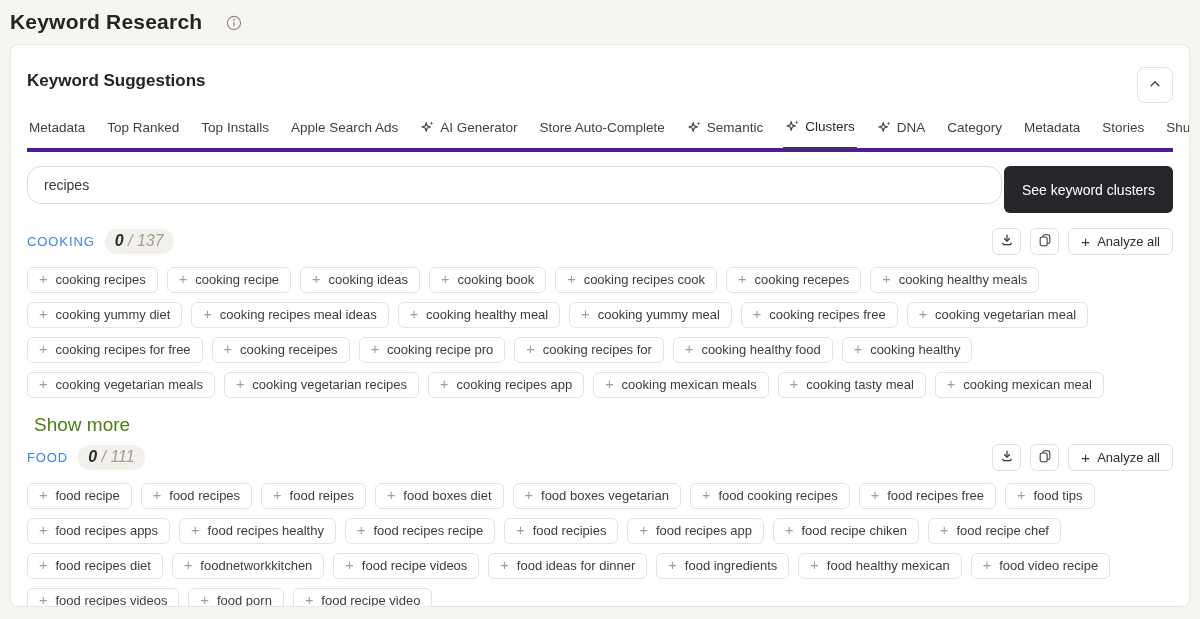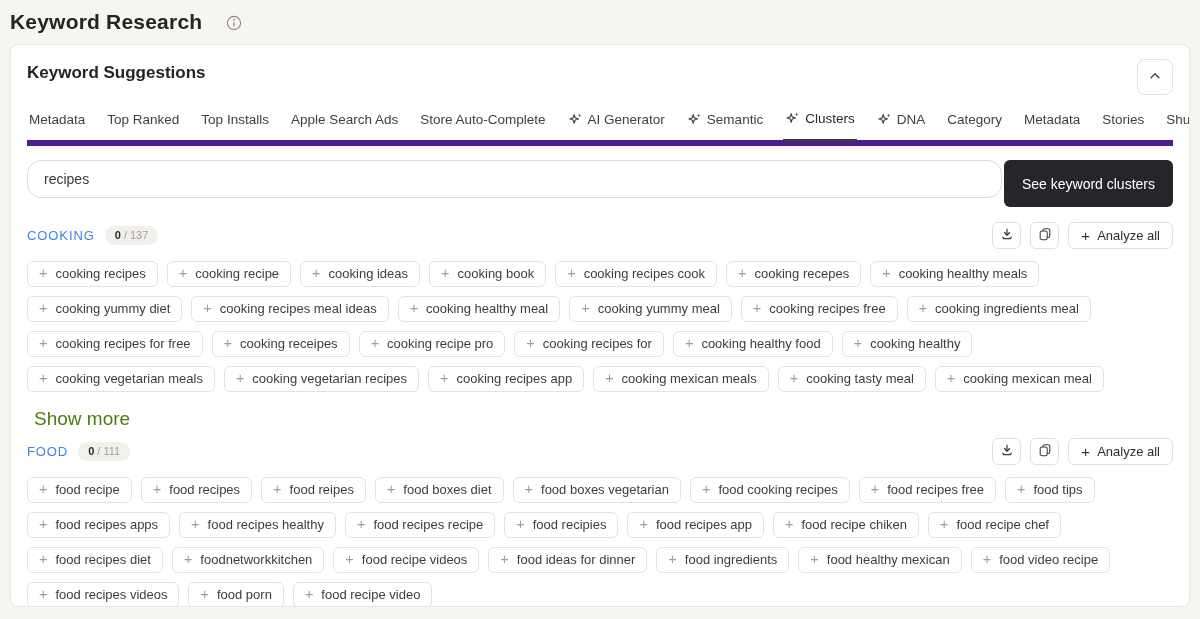--- a/index.html
+++ b/index.html
@@ -11,35 +11,35 @@
     padding: 6px 10px 0;
   }
   .page-header { display: flex; align-items: center; gap: 24px; padding: 4px 0 10px 0; }
   .page-header h1 { font-size: 21px; font-weight: 700; color: #262421; letter-spacing: 0.2px; }
   .info { display: inline-flex; margin-top: 2px; }
 
   .panel {
     background: #fff;
     border: 1px solid #eae7e1;
     border-radius: 8px;
-    padding: 14px 16px 16px;
+    padding: 22px 16px 16px;
     height: 563px;
     overflow: hidden;
     position: relative;
   }
   .panel-head { display: flex; align-items: flex-start; justify-content: space-between; }
   .panel-title { font-size: 17px; font-weight: 700; color: #262421; padding-top: 4px; }
   .collapse-btn {
     width: 36px; height: 36px; border: 1px solid #e6e2dc; border-radius: 8px;
     background: #fff; display: flex; align-items: center; justify-content: center; cursor: pointer;
   }
 
   .tabs {
     display: flex; align-items: center; gap: 18px;
-    margin-top: 14px; border-bottom: 6px solid #4c1d95;
+    margin-top: 14px; border-bottom: 4px solid #4c1d95;
   }
   .tab {
     display: flex; align-items: center; gap: 5px;
     font-size: 13.5px; color: #454139; padding: 2px 2px 13px;
     margin-bottom: -1px; cursor: pointer; white-space: nowrap;
   }
   .tab.active { border-bottom: 2px solid #3c3a36; color: #2c2a26; }
   .sparkle { flex: 0 0 auto; }
 
   .search-row { display: flex; margin-top: 14px; gap: 2px; }
@@ -53,21 +53,21 @@
     background: #26252a; color: #fff; font-size: 14px; cursor: pointer;
     font-family: inherit; white-space: nowrap;
   }
 
   .kw-section { margin-top: 15px; }
   .kw-section + .kw-section { margin-top: 4px; }
   .sec-head { display: flex; align-items: center; }
   .sec-name { font-size: 13px; letter-spacing: 0.9px; color: #3b82f6; font-weight: 400; }
   .count-badge {
     margin-left: 10px; background: #f2f0ea; border-radius: 12px;
-    padding: 3px 10px 4px; font-size: 11px;
+    padding: 3px 10px 4px; font-size: 16px; font-style: italic;
   }
   .count-badge .sel { color: #2c2a26; font-weight: 700; }
   .count-badge .tot { color: #a39d95; }
   .sec-actions { margin-left: auto; display: flex; gap: 9px; }
   .icon-btn {
     width: 29px; height: 27px; border: 1px solid #e4e0d9; border-radius: 6px;
     background: #fff; display: flex; align-items: center; justify-content: center; cursor: pointer;
   }
   .analyze-btn {
     height: 27px; padding: 0 12px; border: 1px solid #e4e0d9; border-radius: 6px;
@@ -129,30 +129,30 @@
 
     <span class="tab-label">Top Installs</span>
   </div>
 
   <div class="tab">
 
     <span class="tab-label">Apple Search Ads</span>
   </div>
 
   <div class="tab">
-
-    <span class="tab-label">Store Auto-Complete</span>
-  </div>
-
-  <div class="tab">
     <svg class="sparkle" width="15" height="15" viewBox="0 0 16 16">
       <path d="M6.6 2.8 L7.7 6.3 L11.2 7.4 L7.7 8.5 L6.6 12 L5.5 8.5 L2 7.4 L5.5 6.3 Z" fill="none" stroke="#44413c" stroke-width="1.2" stroke-linejoin="round"></path>
       <path d="M12.4 1.6 L12.9 3.1 L14.4 3.6 L12.9 4.1 L12.4 5.6 L11.9 4.1 L10.4 3.6 L11.9 3.1 Z" fill="#44413c"></path>
     </svg>
     <span class="tab-label">AI Generator</span>
+  </div>
+
+  <div class="tab">
+
+    <span class="tab-label">Store Auto-Complete</span>
   </div>
 
   <div class="tab">
     <svg class="sparkle" width="15" height="15" viewBox="0 0 16 16">
       <path d="M6.6 2.8 L7.7 6.3 L11.2 7.4 L7.7 8.5 L6.6 12 L5.5 8.5 L2 7.4 L5.5 6.3 Z" fill="none" stroke="#44413c" stroke-width="1.2" stroke-linejoin="round"></path>
       <path d="M12.4 1.6 L12.9 3.1 L14.4 3.6 L12.9 4.1 L12.4 5.6 L11.9 4.1 L10.4 3.6 L11.9 3.1 Z" fill="#44413c"></path>
     </svg>
     <span class="tab-label">Semantic</span>
   </div>
 
@@ -285,21 +285,21 @@
     <span class="chip-label">cooking yummy meal</span>
   </button>
 
   <button class="chip">
     <span class="plus">+</span>
     <span class="chip-label">cooking recipes free</span>
   </button>
 
   <button class="chip">
     <span class="plus">+</span>
-    <span class="chip-label">cooking ingredients meal</span>
+    <span class="chip-label">cooking vegetarian meal</span>
   </button>
 </div>
           <div class="chip-row">
   <button class="chip">
     <span class="plus">+</span>
     <span class="chip-label">cooking recipes for free</span>
   </button>
 
   <button class="chip">
     <span class="plus">+</span>

